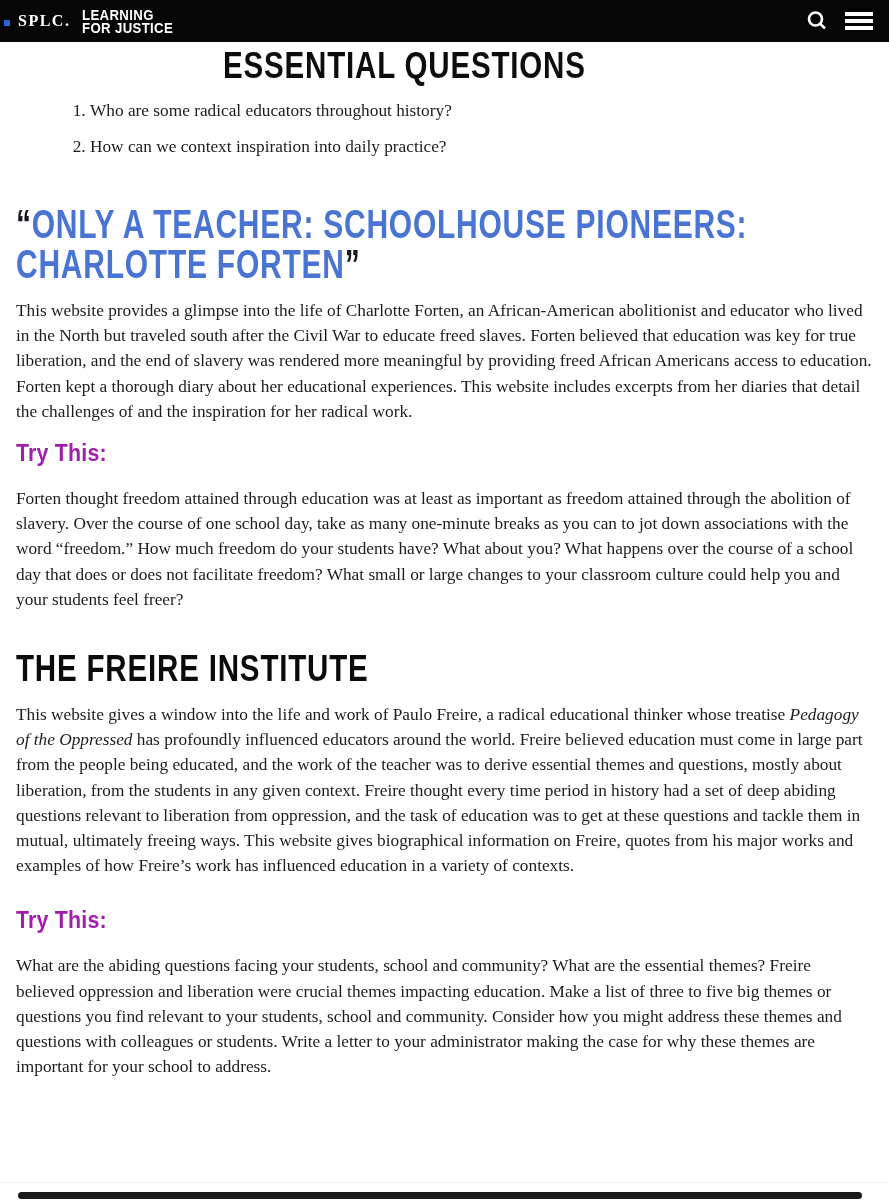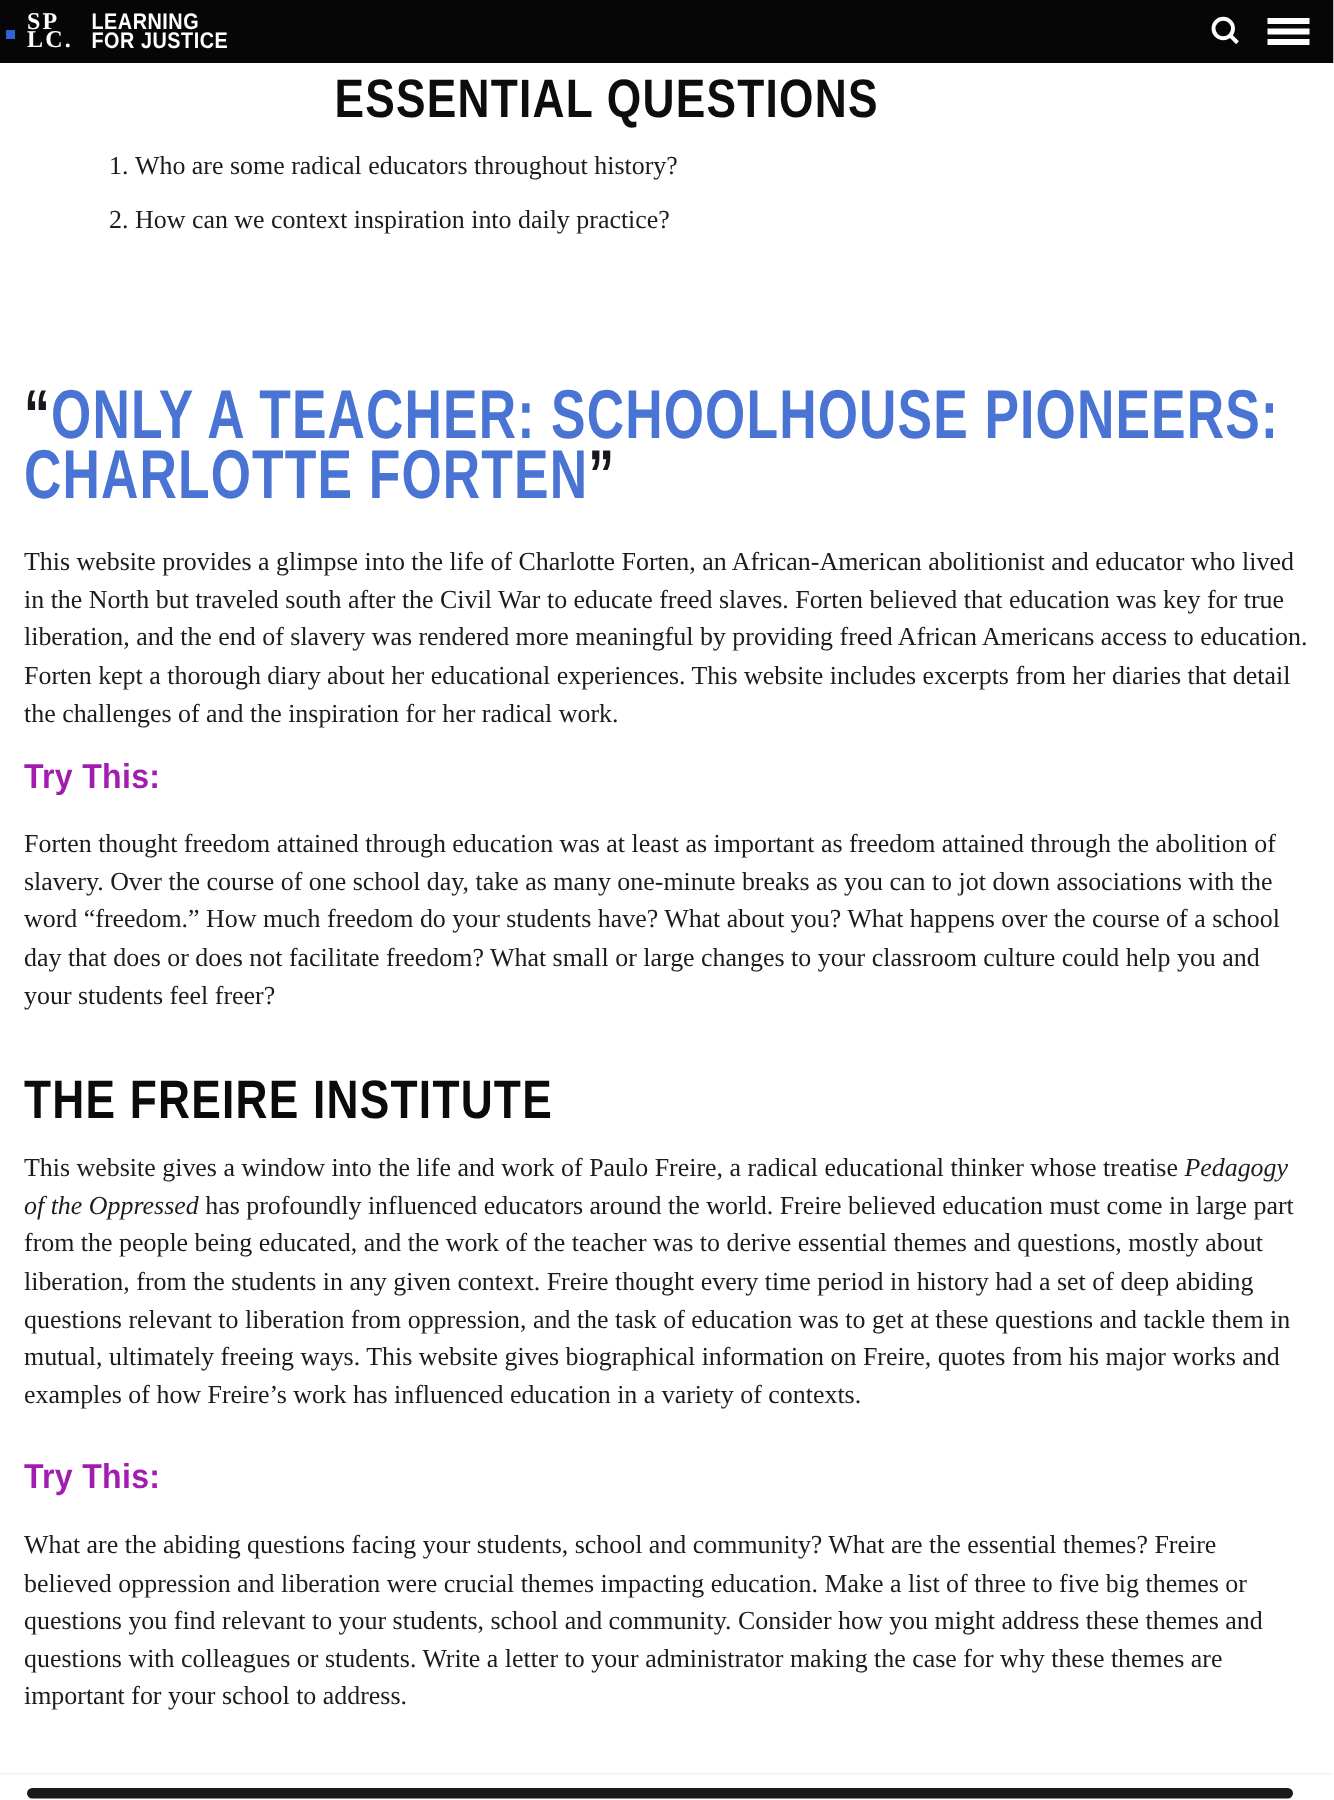--- a/index.html
+++ b/index.html
@@ -11,21 +11,21 @@
   
   header {
     height:42px; background:#060606; display:flex; align-items:center;
     padding:0 16px 0 18px; box-sizing:border-box; position:relative;
   }
   .logo-accent {
     position:absolute; left:4px; top:20px; width:6px; height:6px; background:#2e63d8;
   }
   .logo-text {
     color:#fff; font-family:"Liberation Serif", serif; font-weight:bold;
-    font-size:16px; line-height:12px; letter-spacing:1.5px; display:flex; flex-direction:column;
+    font-size:16px; line-height:12px; letter-spacing:1.5px; display:flex; flex-direction:row;
     cursor:pointer;
   }
   .brand {
     color:#fff; font-family:"Liberation Sans", sans-serif; font-weight:bold;
     font-size:15px; line-height:13.5px; letter-spacing:0.4px; margin-left:12px;
     display:flex; flex-direction:column; transform:scaleX(0.88); transform-origin:0 50%;
     cursor:pointer;
   }
   .header-actions { margin-left:auto; display:flex; align-items:center; gap:16px; }
   .search-btn { width:24px; height:24px; display:block; cursor:pointer; }
@@ -41,41 +41,41 @@
     display:inline-block; transform:scaleX(0.82); transform-origin:0 60%;
     white-space:nowrap; letter-spacing:1px;
   }
   h1 { font-size:36px; line-height:40px; color:#0d0d0d; margin-top:4px;text-align:center; }
 
   ol { margin:12px 0 0 0; padding-left:74px; }
   li {
     font-size:17.3px; line-height:26px; margin-bottom:10px; color:#1c1c1c;
   }
 
-  h2.blue-heading { margin-top:96px; font-size:46px; line-height:40px; }
+  h2.blue-heading { margin-top:44px; font-size:40px; line-height:40px; }
   .cond2 {
     display:inline-block; width:1150px; transform:scaleX(0.75);
     transform-origin:0 0; letter-spacing:1px;
   }
   .cond2 .quote { color:#16181e; }
   .cond2 .blue-text { color:#4a74d4; }
 
   h2.black-heading { margin-top:37px; font-size:36px; line-height:40px; color:#0b0b0b; }
 
   h3.try-this { font-size:23px; line-height:30px; color:#a21caf; }
   h3.try-this .cond3 {
     display:inline-block; transform:scaleX(0.93); transform-origin:0 50%; letter-spacing:0.2px;
   }
   h3.try-this.first { margin-top:14px; }
   h3.try-this.second { margin-top:27px; }
 
   p {
     margin:0; width:857px; font-size:17.3px; line-height:25.2px; color:#1c1c1c;
   }
-  p.body-after-h2 { margin-top:26px; }
+  p.body-after-h2 { margin-top:14px; }
   p.body-after-h3 { margin-top:18px; }
   p.freire-body { margin-top:13px; }
   p em { font-style:italic; }
 
   
   .faint-divider {
     position:absolute; left:0; right:0; top:1182px; height:1px; background:#f2f2f2;
   }
   .bottom-scrollbar {
     position:absolute; left:18px; bottom:1px; width:844px; height:7px;

